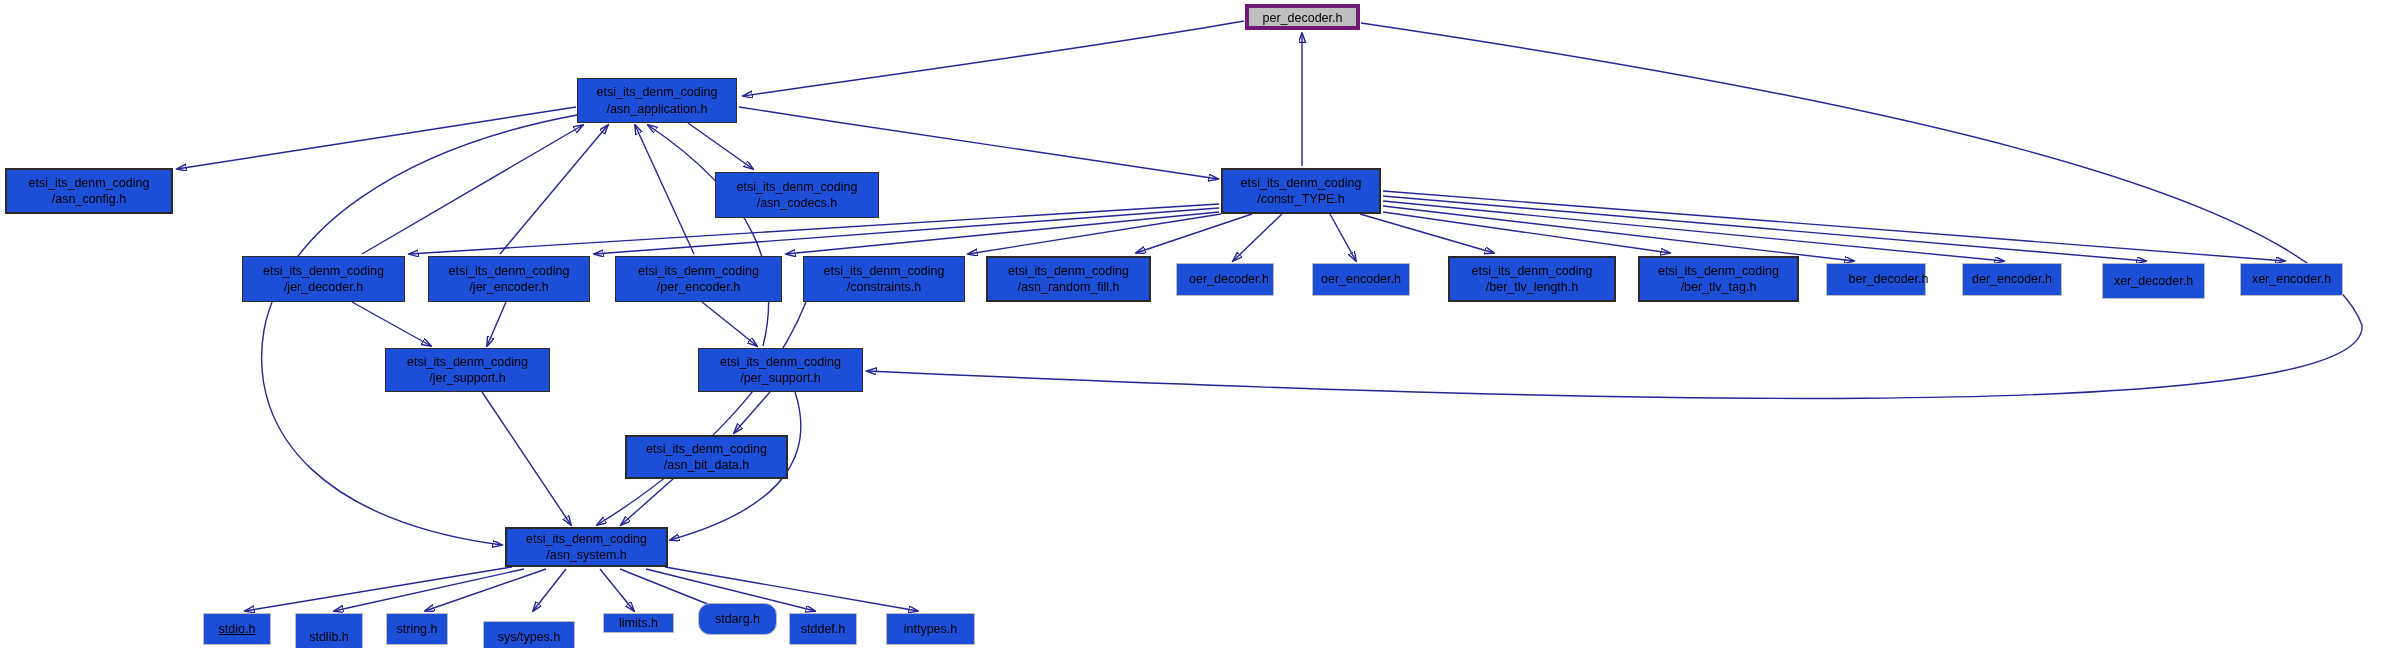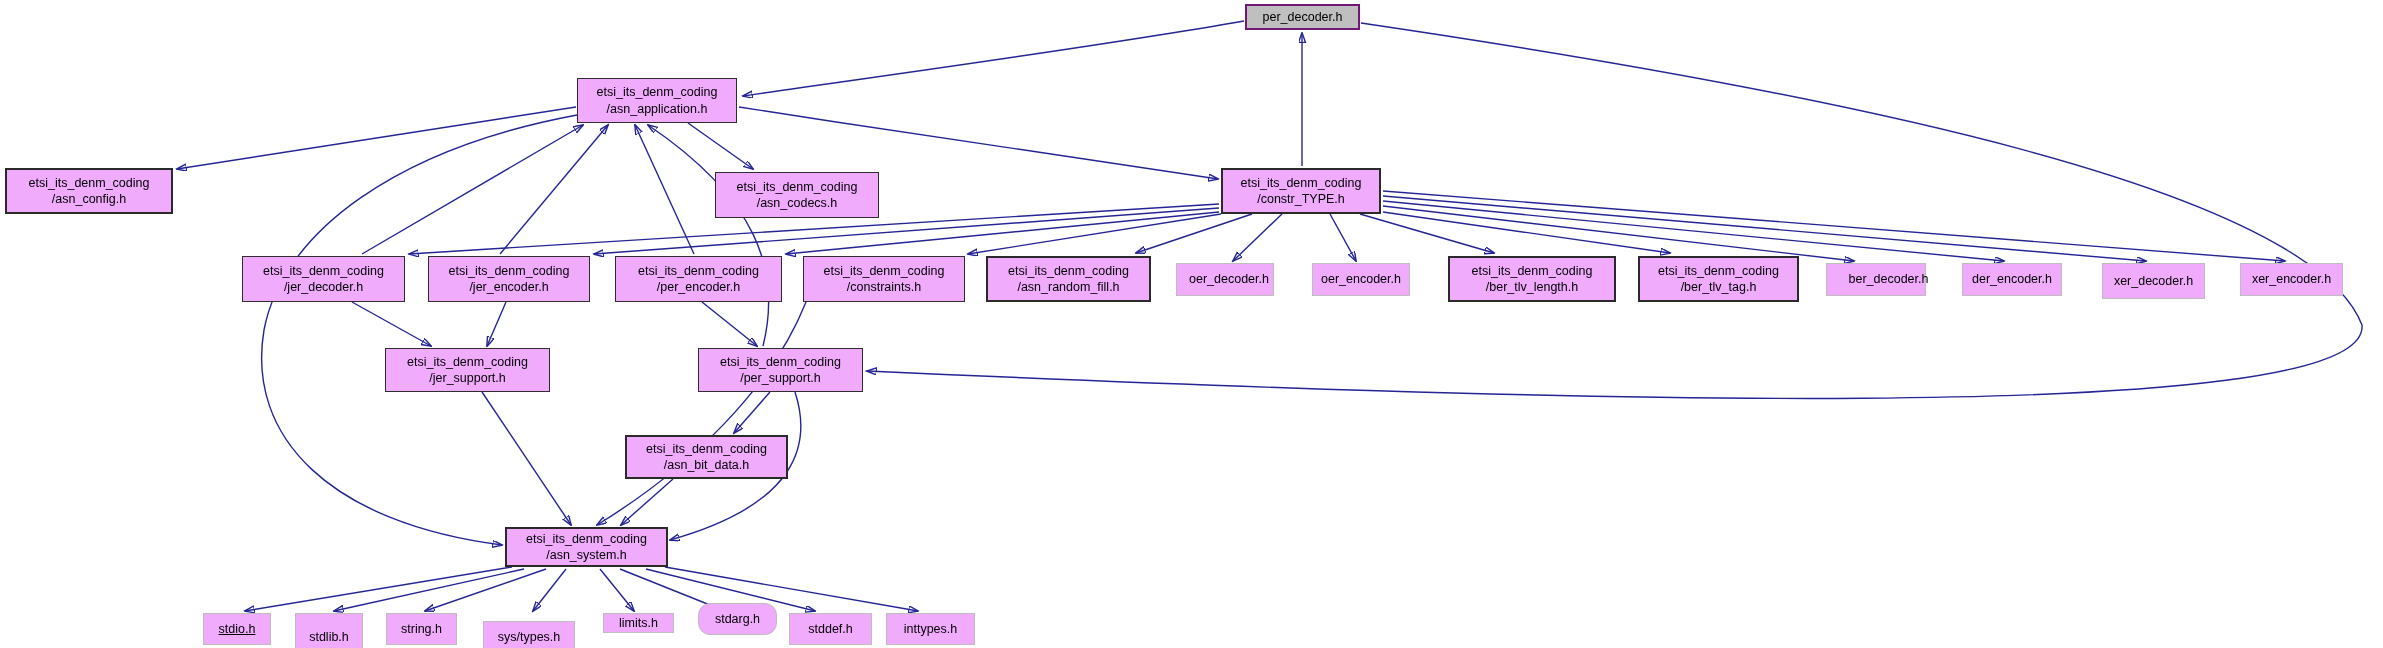--- a/index.html
+++ b/index.html
@@ -1,25 +1,25 @@
 <!DOCTYPE html>
 <html><head>
 <meta charset="utf-8">
 <style>
   html,body{margin:0;padding:0;background:#ffffff;}
   #graph{position:relative;width:2383px;height:648px;background:#ffffff;overflow:hidden;
          font-family:"Liberation Sans","DejaVu Sans",sans-serif;}
   #edge-layer{position:absolute;left:0;top:0;width:2383px;height:648px;}
   #edge-layer path{fill:none;stroke:#252596;stroke-width:1.4;}
   .node{position:absolute;display:flex;flex-direction:column;align-items:center;justify-content:center;
-        box-sizing:border-box;background:#f0abfc;color:#000000;font-size:12.5px;line-height:1.3;
+        box-sizing:border-box;background:#1d4ed8;color:#000000;font-size:12.5px;line-height:1.3;
         text-align:center;white-space:nowrap;z-index:2;}
   .node.normal{border:1.6px solid #2e2e2e;}
   .node.bold{border:2px solid #2a2a2a;}
-  .node.root{border:2px solid #701a75;background:#bfbfbf;}
+  .node.root{border:4px solid #701a75;background:#bfbfbf;justify-content:flex-end;}
   .node.plain{border:1px solid #bdbdbd;}
   .node span{display:block;}
 </style>
 </head>
 <body>
 
 <div id="graph">
   <svg id="edge-layer" width="2383" height="648" viewBox="0 0 2383 648" xmlns="http://www.w3.org/2000/svg">
     <defs>
       <marker id="arrow" markerWidth="11" markerHeight="8" refX="9.5" refY="3.5" orient="auto" markerUnits="userSpaceOnUse">
@@ -150,32 +150,32 @@
       <div class="node bold" style="left: 505px; top: 527px; width: 163px; height: 40px;">
         <span>etsi_its_denm_coding</span>
         <span>/asn_system.h</span>
       </div>
       <div class="node plain" style="left: 203px; top: 613px; width: 68px; height: 32px; text-decoration: underline;">
         <span>stdio.h</span>
       </div>
       <div class="node plain" style="left: 295px; top: 613px; width: 68px; height: 49px;">
         <span>stdlib.h</span>
       </div>
-      <div class="node plain" style="left: 386px; top: 613px; width: 71px; height: 32px;">
+      <div class="node plain" style="left: 386px; top: 613px; width: 62px; height: 32px;">
         <span>string.h</span>
       </div>
       <div class="node plain" style="left: 483px; top: 613px; width: 92px; height: 32px; margin-top: 8px;">
         <span>sys/types.h</span>
       </div>
       <div class="node plain" style="left: 603px; top: 613px; width: 71px; height: 20px;">
         <span>limits.h</span>
       </div>
       <div class="node plain" style="left: 698px; top: 603px; width: 79px; height: 32px; border-radius: 12px;">
         <span>stdarg.h</span>
       </div>
-      <div class="node plain" style="left: 789px; top: 613px; width: 83px; height: 32px;">
+      <div class="node plain" style="left: 789px; top: 613px; width: 68px; height: 32px;">
         <span>stddef.h</span>
       </div>
       <div class="node plain" style="left: 886px; top: 613px; width: 89px; height: 32px;">
         <span>inttypes.h</span>
       </div>
     </div>
 </div>
 
 </body></html>

